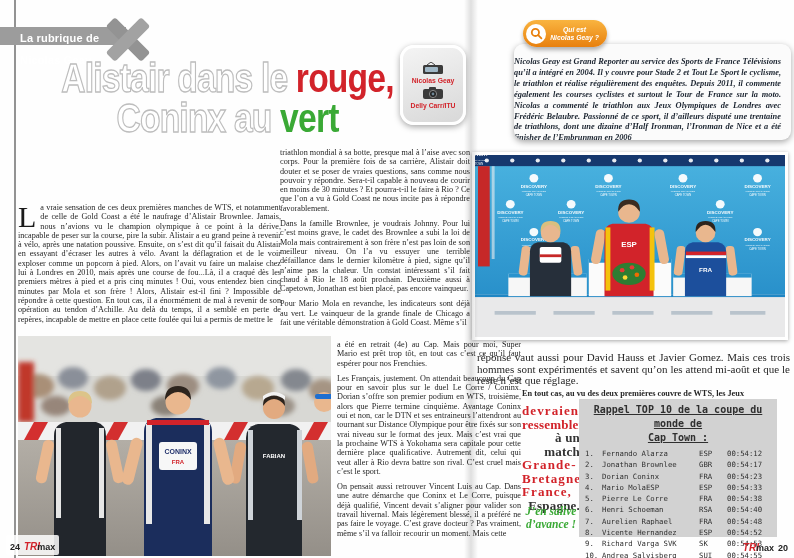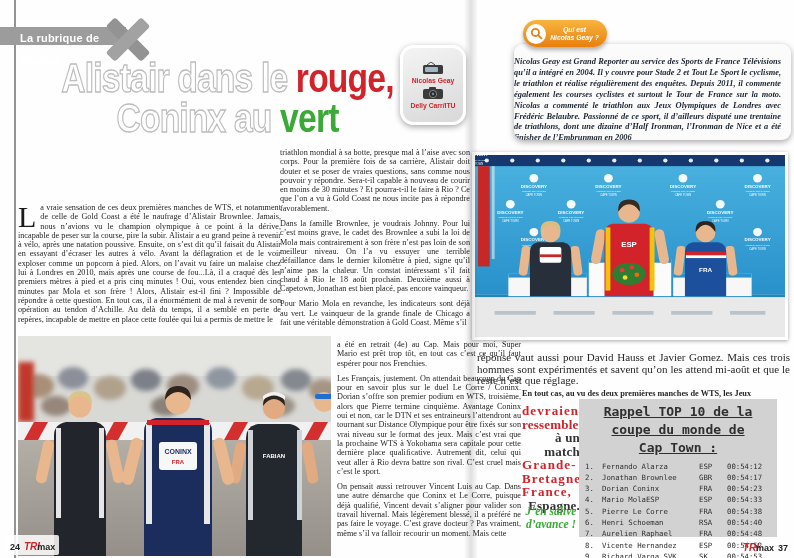--- a/index.html
+++ b/index.html
@@ -68,21 +68,21 @@
 
   
   .podium-photo{position:absolute;left:472px;top:152px;width:316px;height:188px;border:3px solid #fff;
                 box-shadow:0 1px 4px rgba(0,0,0,.35);}
   .podium-photo svg,.race-photo svg{display:block;width:100%;height:100%;}
   .race-photo{position:absolute;left:18px;top:336px;width:313px;height:220px;}
 
   
   .results{position:absolute;left:579px;top:399px;width:198px;height:138px;background:#d2d2d2;
            padding:4px 6px;font-family:"DejaVu Sans Mono",monospace;color:#2f2f2f;}
-  .t-title{font-size:13px;font-weight:700;text-align:center;line-height:1.4;text-decoration:underline;}
+  .t-title{font-size:10px;font-weight:700;text-align:center;line-height:1.4;text-decoration:underline;}
   .t-rows{margin-top:3px;}
   .t-row{display:grid;grid-template-columns:17px 97px 28px 1fr;font-size:7.3px;line-height:1;padding:2px 0;}
   .t-name{white-space:nowrap;overflow:hidden;}
 
   
   .footer{position:absolute;bottom:3px;display:flex;align-items:baseline;gap:4px;
           font-family:"Liberation Sans",sans-serif;}
   .footer-left{left:6px;background:rgba(255,255,255,.85);padding:1px 4px;border-radius:2px;}
   .footer-right{right:6px;}
   .page-num{font:700 9px "Liberation Sans",sans-serif;color:#222;}
@@ -136,21 +136,21 @@
     <p data-name="paragraph">Pour Mario Mola en revanche, les indicateurs sont déjà au vert. Le vainqueur de la grande finale de Chicago a fait une véritable démonstration à Gold Coast. Même s’il</p>
   </div>
 
   <div class="bodycol col2-bottom" data-name="body-column-2-bottom">
     <p data-name="paragraph">a été en retrait (4e) au Cap. Mais pour moi, Super Mario est prêt trop tôt, en tout cas c’est ce qu’il faut espérer pour nos Frenchies.</p>
     <p data-name="paragraph">Les Français, justement. On attendait beaucoup du Cap pour en savoir plus sur le duel Le Corre / Coninx. Dorian s’offre son premier podium en WTS, troisième, alors que Pierre termine cinquième. Avantage Coninx oui et non, car le DTN et ses entraineurs l’attendront au tournant sur Distance Olympique pour être fixés sur son vrai niveau sur le format des jeux. Mais c’est vrai que la prochaine WTS à Yokohama sera capitale pour cette dernière place qualificative. Autrement dit, celui qui veut aller à Rio devra battre son rival. C’est cruel mais c’est le sport.</p>
     <p data-name="paragraph">On pensait aussi retrouver Vincent Luis au Cap. Dans une autre démarche que Coninx et Le Corre, puisque déjà qualifié, Vincent devait s’aligner pour valider son travail hivernal. Mais légèrement blessé, il a préféré ne pas faire le voyage. C’est grave docteur ? Pas vraiment, même s’il va falloir recourir un moment. Mais cette</p>
   </div>
 
   <div class="bodycol col3-p6" data-name="body-column-3-paragraph">réponse vaut aussi pour David Hauss et Javier Gomez. Mais ces trois hommes sont expérimentés et savent qu’on les attend mi-août et que le reste n’est que réglage.</div>
-  <div class="bodycol col3-line" data-name="body-column-3-lead-line">En tout cas, au vu des deux premières manches de WTS, les Jeux</div>
+  <div class="bodycol col3-line" data-name="body-column-3-lead-line">En tout cas, au vu des deux premières couvre de WTS, les Jeux</div>
 
   <div class="pullquote" data-name="pullquote">
     <span class="pq-line q-red" data-name="pullquote-line">devraient</span>
     <span class="pq-line q-red2" data-name="pullquote-line">ressembler</span>
     <span class="pq-line q-dark" data-name="pullquote-line">à un match</span>
     <span class="pq-line q-red" data-name="pullquote-line">Grande-</span>
     <span class="pq-line q-red" data-name="pullquote-line">Bretagne,</span>
     <span class="pq-line q-red" data-name="pullquote-line">France,</span>
     <span class="pq-line q-dark" data-name="pullquote-line">Espagne.</span>
   </div>
@@ -426,16 +426,16 @@
   </div>
 
   <div class="gutter" data-name="gutter-shadow"></div>
 
   <div class="footer footer-left" data-name="footer-left">
     <span class="page-num" data-name="page-number-left">24</span>
     <span data-name="magazine-logo"><span class="logo-tri">TRI</span><span class="logo-max">max</span></span>
   </div>
   <div class="footer footer-right" data-name="footer-right">
     <span data-name="magazine-logo"><span class="logo-tri">TRI</span><span class="logo-max">max</span></span>
-    <span class="page-num" data-name="page-number-right">37</span>
+    <span class="page-num" data-name="page-number-right">20</span>
   </div>
 
 </div>
 
 </body></html>

